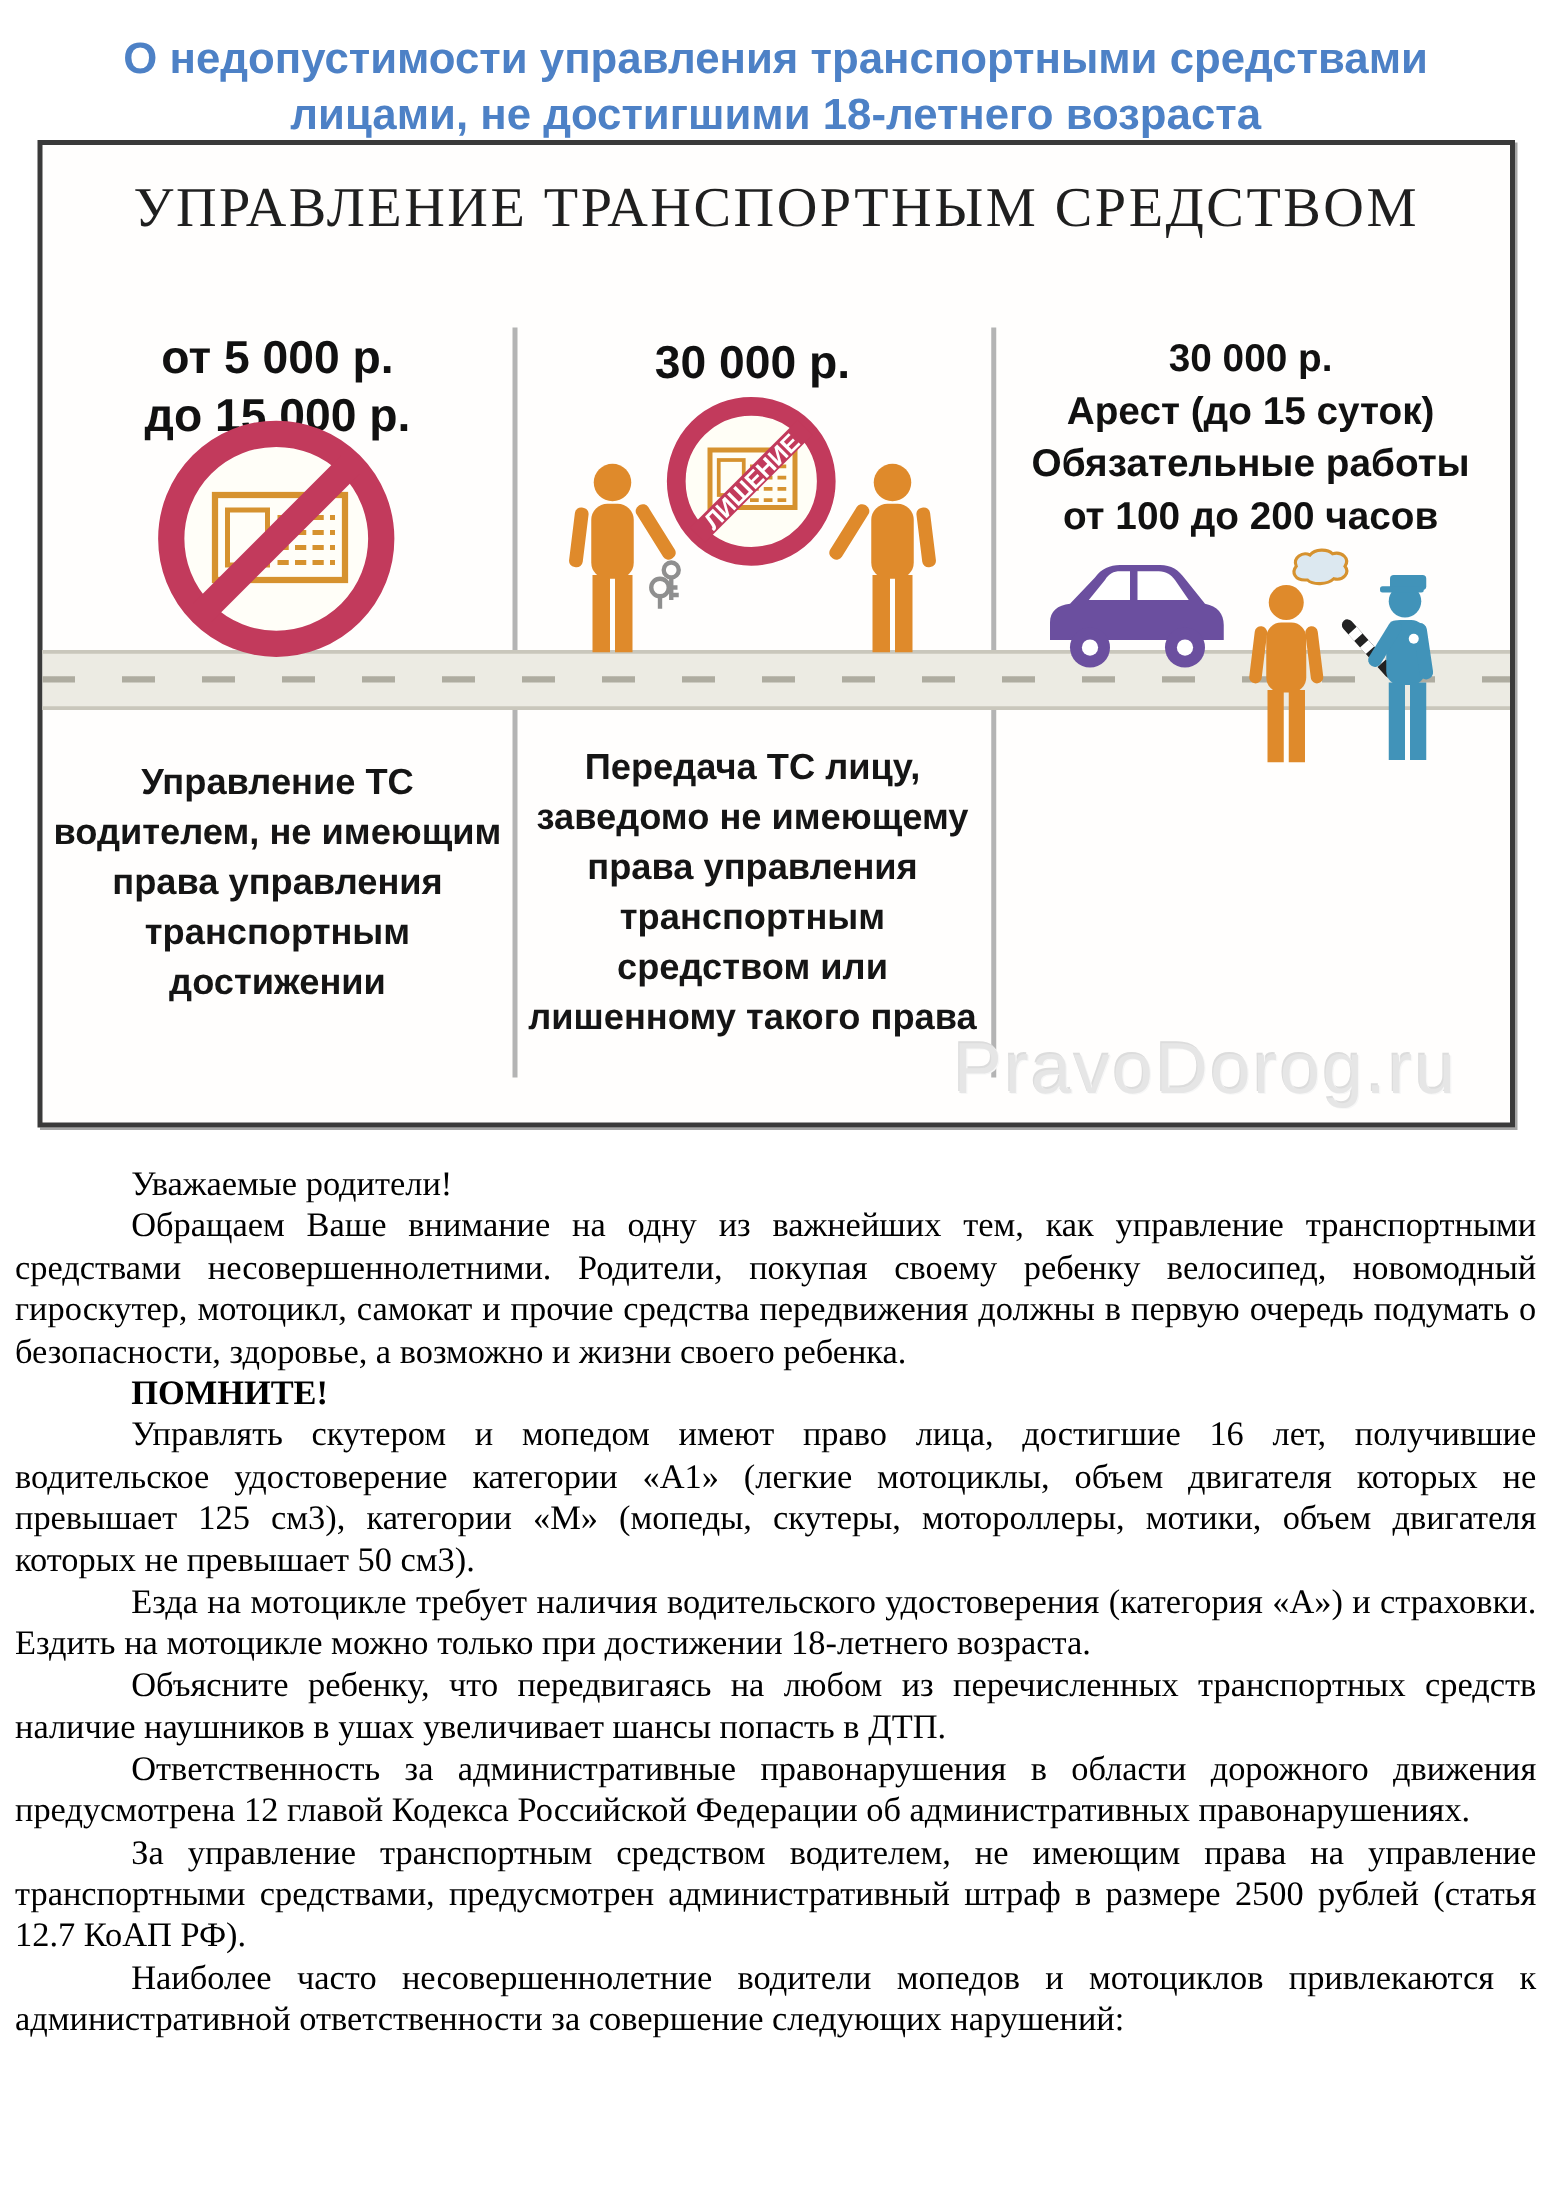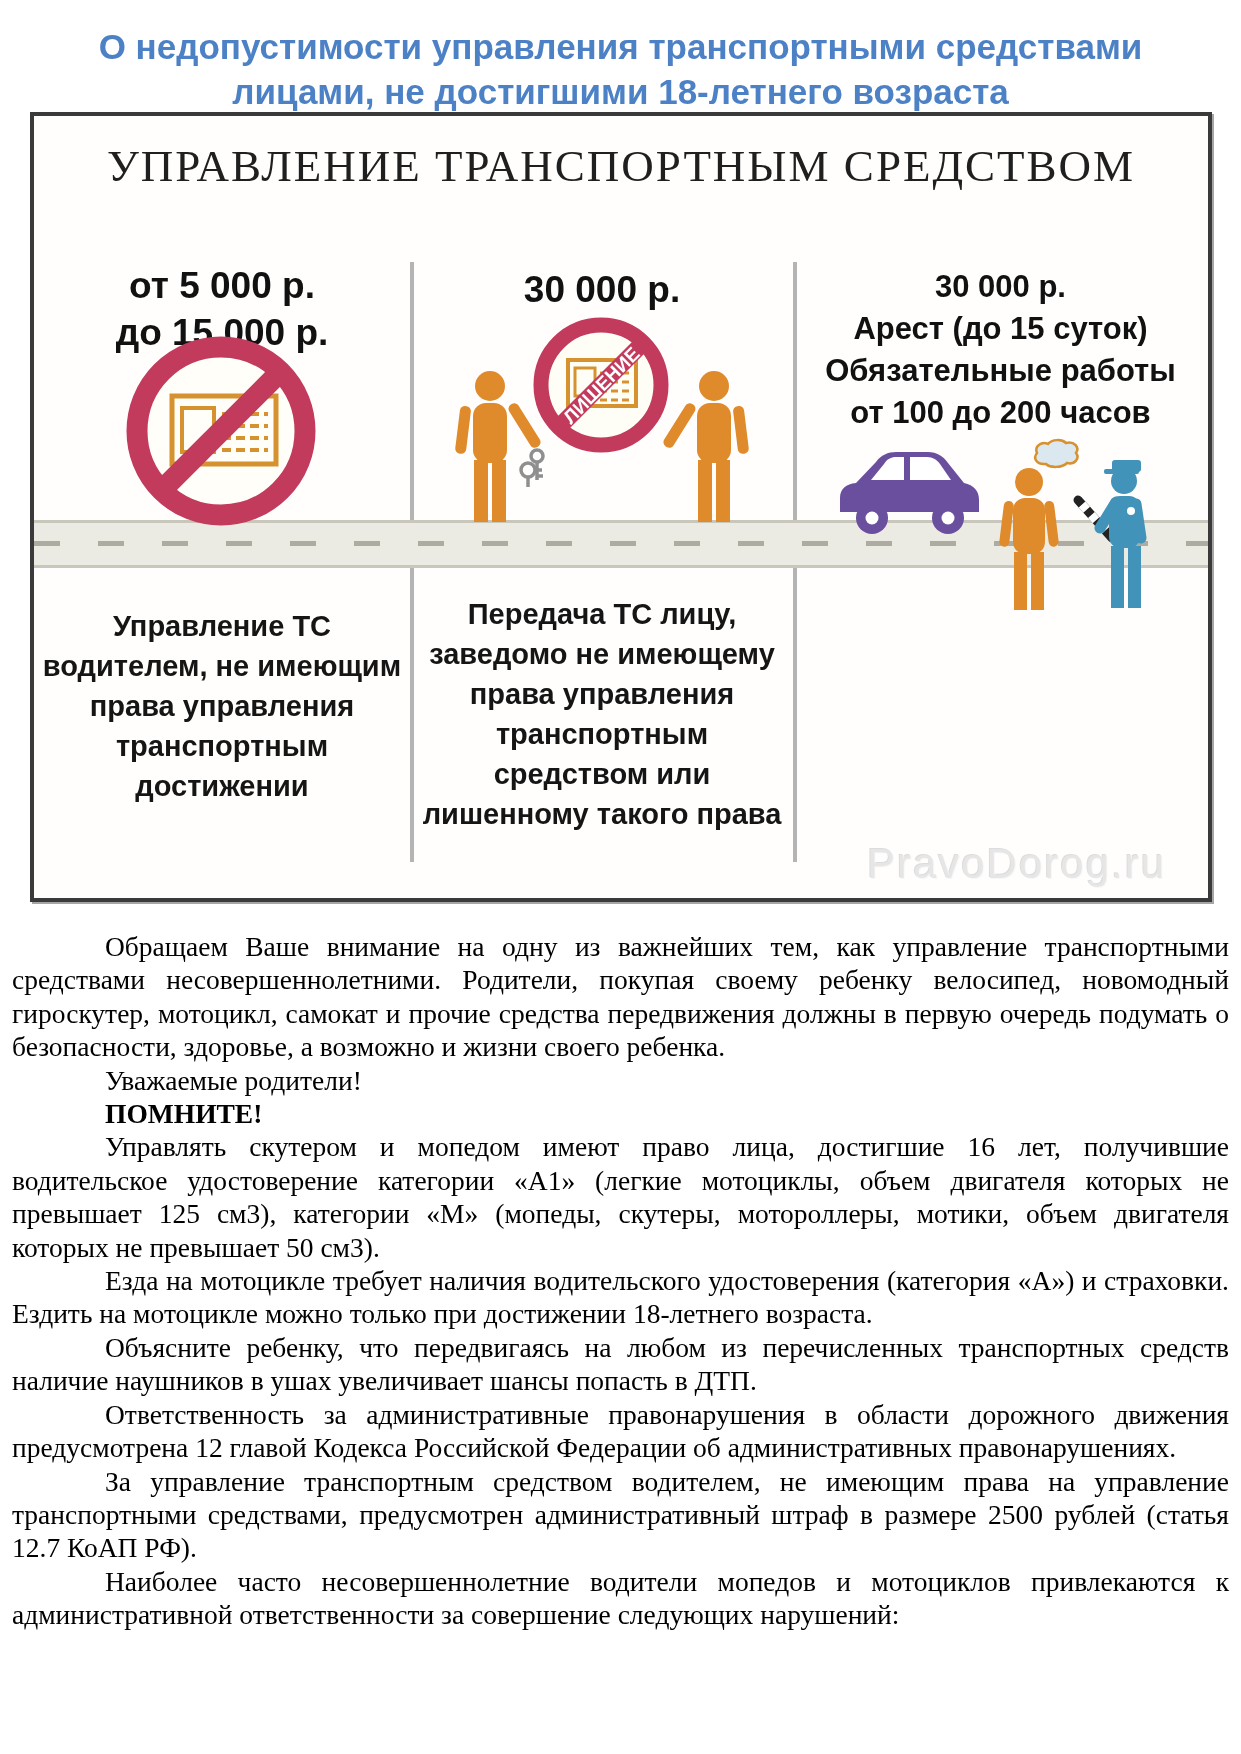--- a/index.html
+++ b/index.html
@@ -52,21 +52,21 @@
   .bubble3{left:996px;top:322px;width:52px;height:34px;}
   .cop3{left:1028px;top:338px;width:110px;height:156px;}
 
   .cap{position:absolute;z-index:3;text-align:center;font-weight:bold;font-size:29px;line-height:40px;color:#151515;}
   .cap1{left:6px;top:490px;width:364px;}
   .cap2{left:382px;top:478px;width:372px;}
   .cap3{left:770px;top:504px;width:390px;}
 
   .watermark{
     position:absolute;right:42px;bottom:10px;z-index:3;
-    font-size:42px;color:#e6e6e6;letter-spacing:2px;
+    font-size:58px;color:#e6e6e6;letter-spacing:2px;
     text-shadow:1px 1px 0 #f7f7f7,-1px -1px 0 #dcdcdc;
   } .st-red{stroke:var(--prohibition-red,#c23a5c)}
   .st-or{stroke:var(--license-orange,#d6922f)}
   .fl-fig{fill:var(--figure-orange,#df8a2b)}
   .fl-car{fill:var(--car-purple,#6b4f9f)}
   .fl-cop{fill:var(--police-blue,#4193b9)} .st-cop{stroke:var(--police-blue,#4193b9)}
 
   
   .article{
     position:absolute;left:12px;right:12px;top:930px;
@@ -189,22 +189,22 @@
       <line x1="74" y1="50" x2="79" y2="84" class="st-cop" stroke-width="11" stroke-linecap="round"></line>
       <circle cx="69" cy="57" r="4" fill="#fff"></circle>
       <rect x="49" y="92" width="13" height="62" class="fl-cop"></rect>
       <rect x="66" y="92" width="13" height="62" class="fl-cop"></rect>
     </svg>
 
     <div class="watermark">PravoDorog.ru</div>
   </div>
 
   <div class="article">
+    <p>Уважаемые родители!</p>
     <p>Обращаем Ваше внимание на одну из важнейших тем, как управление транспортными средствами несовершеннолетними. Родители, покупая своему ребенку велосипед, новомодный гироскутер, мотоцикл, самокат и прочие средства передвижения должны в первую очередь подумать о безопасности, здоровье, а возможно и жизни своего ребенка.</p>
-    <p>Уважаемые родители!</p>
     <p class="b">ПОМНИТЕ!</p>
     <p>Управлять скутером и мопедом имеют право лица, достигшие 16 лет, получившие водительское удостоверение категории «А1» (легкие мотоциклы, объем двигателя которых не превышает 125 см3), категории «М» (мопеды, скутеры, мотороллеры, мотики, объем двигателя которых не превышает 50 см3).</p>
     <p>Езда на мотоцикле требует наличия водительского удостоверения (категория «А») и страховки. Ездить на мотоцикле можно только при достижении 18-летнего возраста.</p>
     <p>Объясните ребенку, что передвигаясь на любом из перечисленных транспортных средств наличие наушников в ушах увеличивает шансы попасть в ДТП.</p>
     <p>Ответственность за административные правонарушения в области дорожного движения предусмотрена 12 главой Кодекса Российской Федерации об административных правонарушениях.</p>
     <p>За управление транспортным средством водителем, не имеющим права на управление транспортными средствами, предусмотрен административный штраф в размере 2500 рублей (статья 12.7 КоАП РФ).</p>
     <p>Наиболее часто несовершеннолетние водители мопедов и мотоциклов привлекаются к административной ответственности за совершение следующих нарушений:</p>
   </div>
 
 </div>

